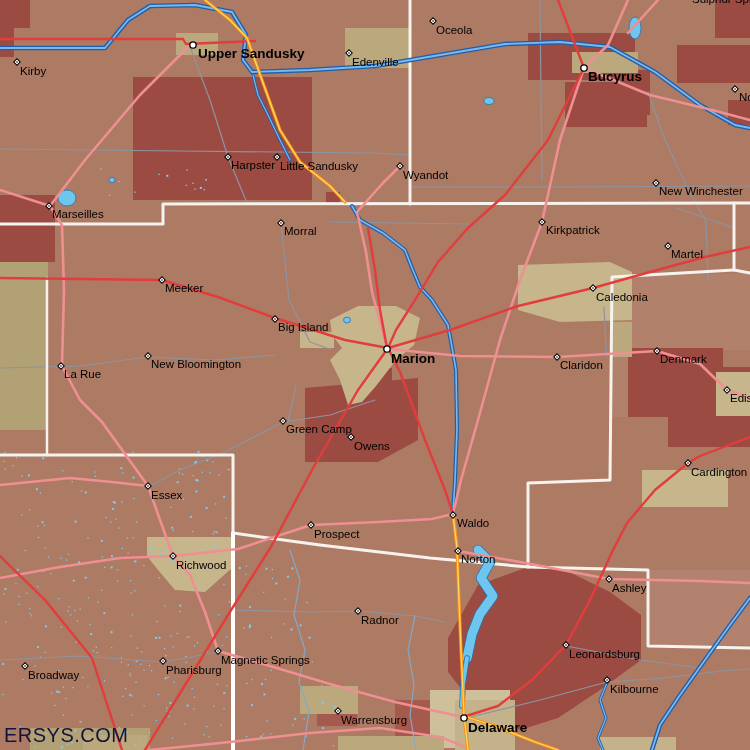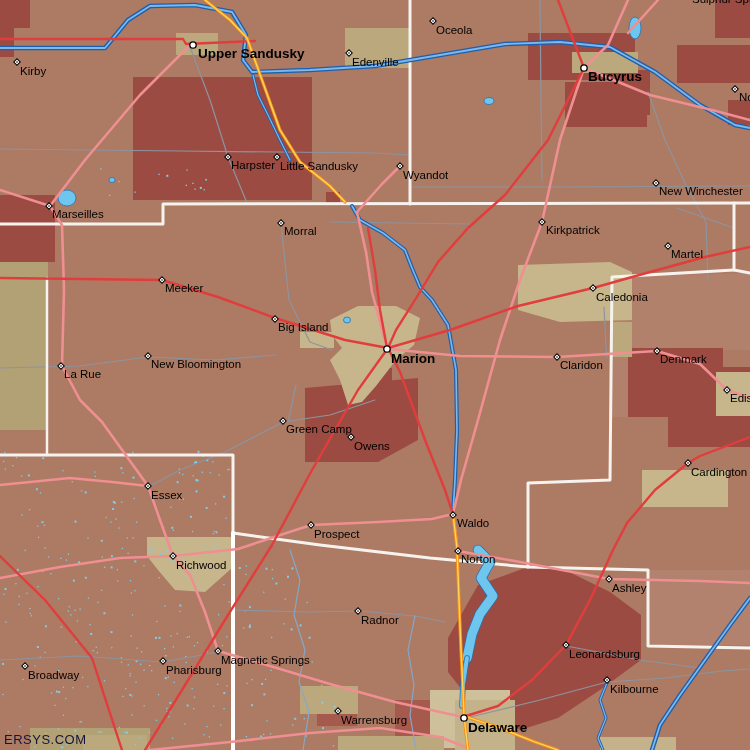--- a/index.html
+++ b/index.html
@@ -1,19 +1,19 @@
 <!DOCTYPE html>
 <html><head>
 <meta charset="utf-8">
 <style>
   html,body{margin:0;padding:0;background:#ad7a64;}
   #stage{position:relative;width:750px;height:750px;overflow:hidden;
          font-family:"Liberation Sans", sans-serif;}
   svg{position:absolute;left:0;top:0;display:block;}
-  #watermark{position:absolute;left:4px;bottom:3px;font-size:13px;
+  #watermark{position:absolute;left:4px;bottom:3px;font-size:20px;
              color:#14143a;letter-spacing:0.5px;z-index:5;}
   text{font-family:"Liberation Sans", sans-serif;}
 </style>
 </head>
 <body>
 
 <div id="stage">
   <svg id="map-svg" width="750" height="750" viewBox="0 0 750 750">
       <rect x="0" y="0" width="750" height="750" fill="#ad7a64"></rect>
       <polygon points="610,277 750,273 750,350 628,350 628,417 610,417" fill="#b2816c"></polygon>

